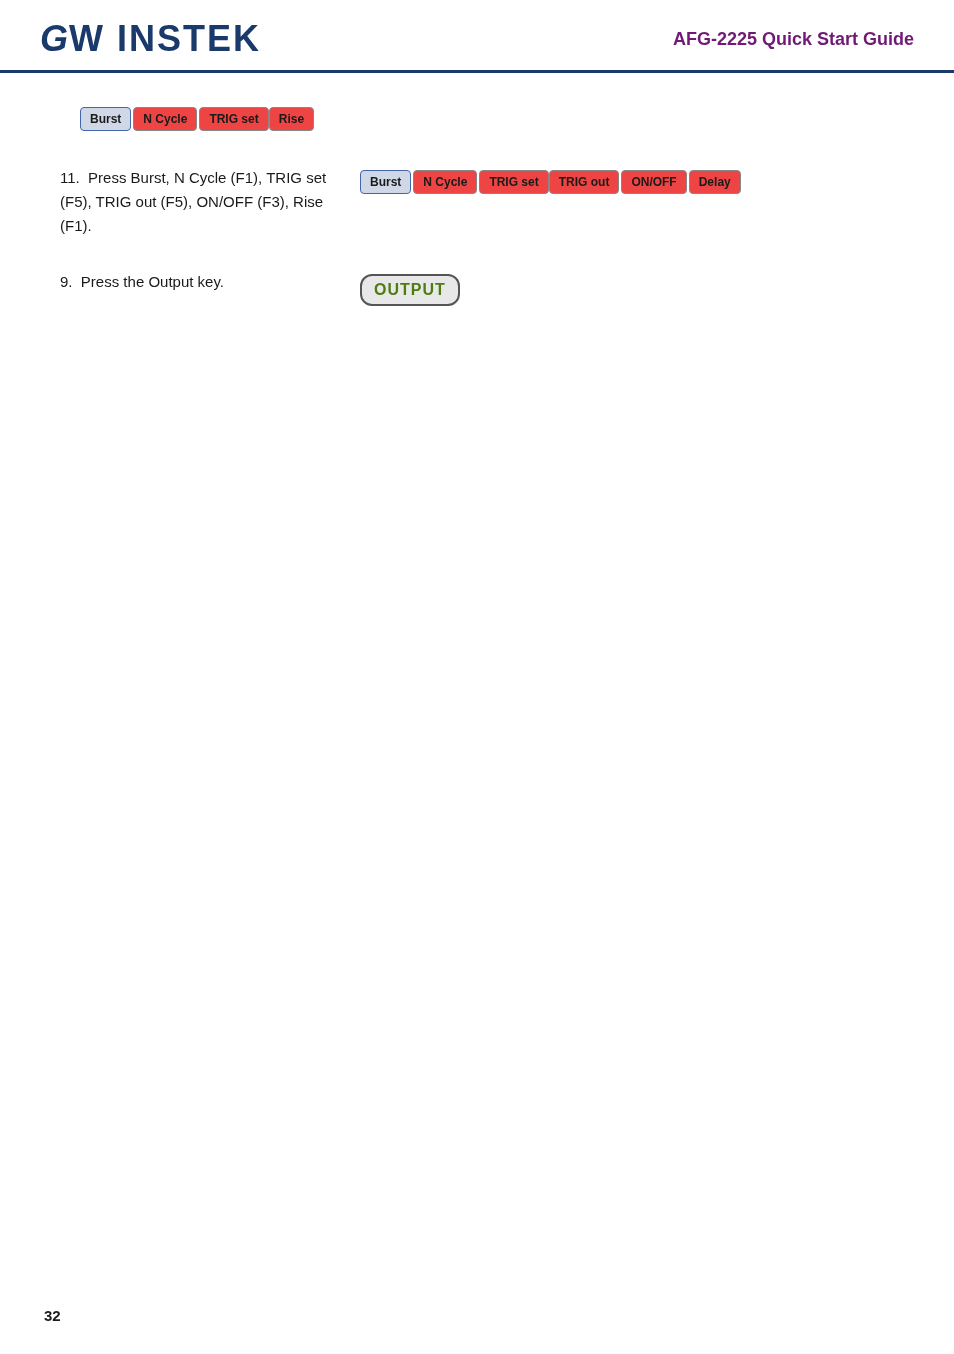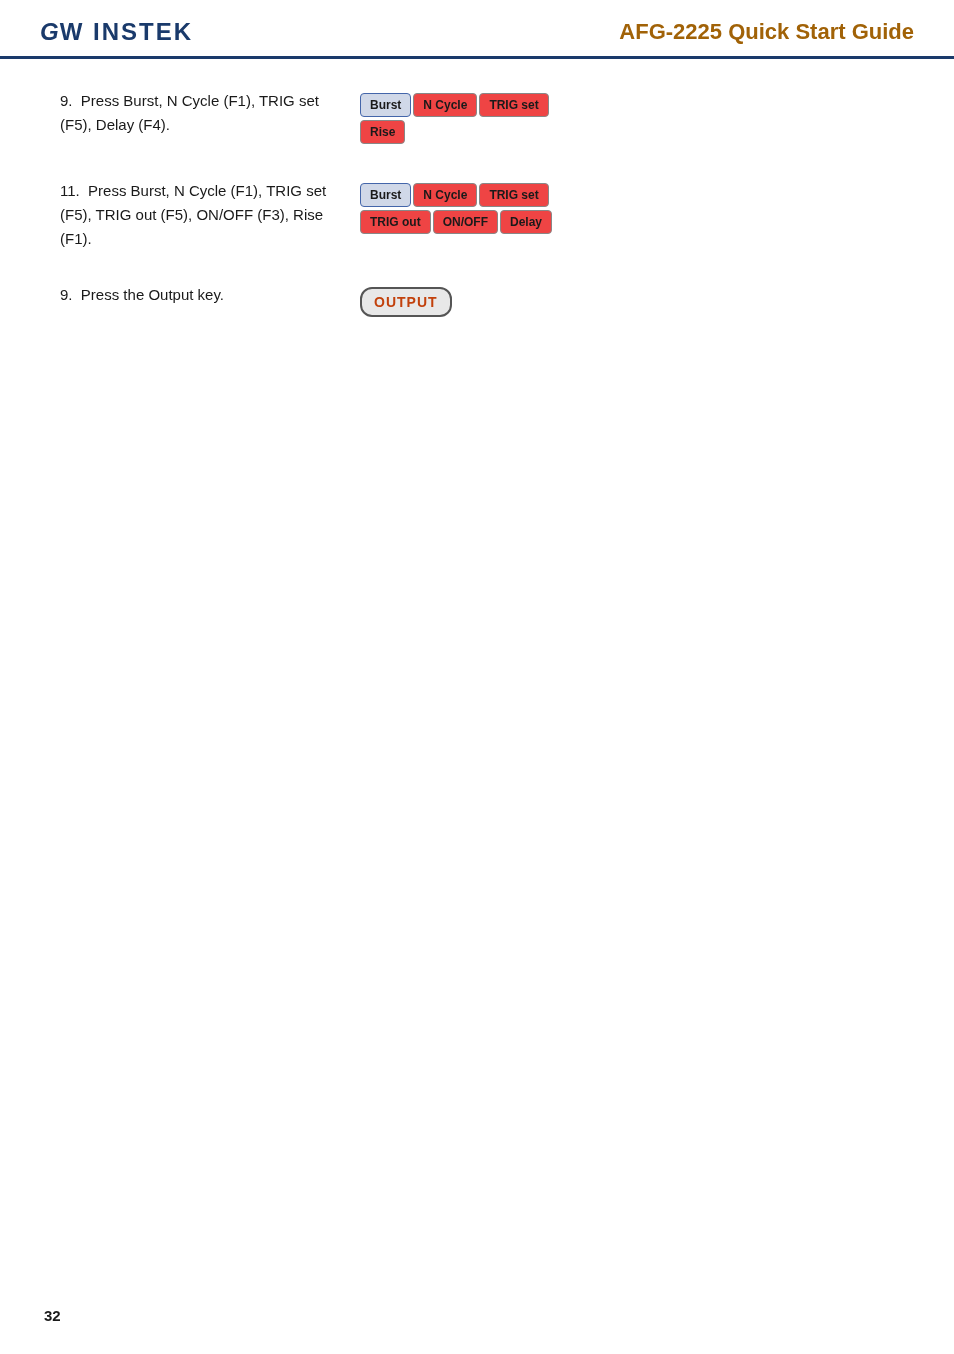--- a/index.html
+++ b/index.html
@@ -15,31 +15,31 @@
     
     .header {
       display: flex;
       justify-content: space-between;
       align-items: center;
       padding: 18px 40px 10px 40px;
       border-bottom: 3px solid #1a3a6b;
     }
 
     .logo {
-      font-size: 24px;
+      font-size: 36px;
       font-weight: 900;
       color: #1a3a6b;
       letter-spacing: 1px;
       font-family: Arial Black, Arial, sans-serif;
     }
 
     .header-title {
-      font-size: 22px;
-      font-weight: bold;
-      color: #a16207;
+      font-size: 18px;
+      font-weight: bold;
+      color: #701a75;
     }
 
     
     .main-content {
       padding: 30px 60px 40px 60px;
     }
 
     
     .step-row {
       display: flex;
@@ -50,21 +50,21 @@
     .step-text {
       flex: 0 0 280px;
       font-size: 15px;
       line-height: 1.6;
       color: #1a1a1a;
     }
 
     .step-visual {
       flex: 1;
       display: flex;
-      flex-direction: column;
+      flex-direction: row;
       align-items: flex-start;
       padding-left: 20px;
       padding-top: 4px;
     }
 
     
     .btn-row {
       display: flex;
       align-items: center;
       gap: 2px;
@@ -107,26 +107,26 @@
       background: #f5f5f5;
       color: #1a1a1a;
     }
 
     
     .output-btn {
       display: inline-flex;
       align-items: center;
       justify-content: center;
       padding: 5px 12px;
-      font-size: 14px;
+      font-size: 16px;
       font-weight: bold;
       border: 2px solid #555;
       border-radius: 12px;
       background: #e8e8e8;
-      color: #c2410c;
+      color: #4d7c0f;
       letter-spacing: 1px;
     }
 
     
     .page-number {
       position: absolute;
       bottom: 30px;
       left: 44px;
       font-size: 15px;
       font-weight: bold;
@@ -149,24 +149,20 @@
   <div class="logo">
     <span class="logo-gw">G<span style="font-style:normal;">W</span></span>
     <span style="letter-spacing:2px; margin-left:2px;" class="logo-instek"> INSTEK</span>
   </div>
   <div class="header-title">AFG-2225 Quick Start Guide</div>
 </div>
 
 <div class="main-content">
 
   <div class="step-row">
-    <div class="step-text">
-      <span>9.</span>&nbsp;
-      <span>Press Burst, N Cycle (F1), TRIG set (F5), Delay (F4).</span>
-    </div>
     <div class="step-visual">
       <div class="btn-row">
         <span class="key-btn active">Burst</span>
         <span class="key-btn">N Cycle</span>
         <span class="key-btn">TRIG set</span>
       </div>
       <div class="btn-row">
         <span class="key-btn">Rise</span>
       </div>
     </div>

